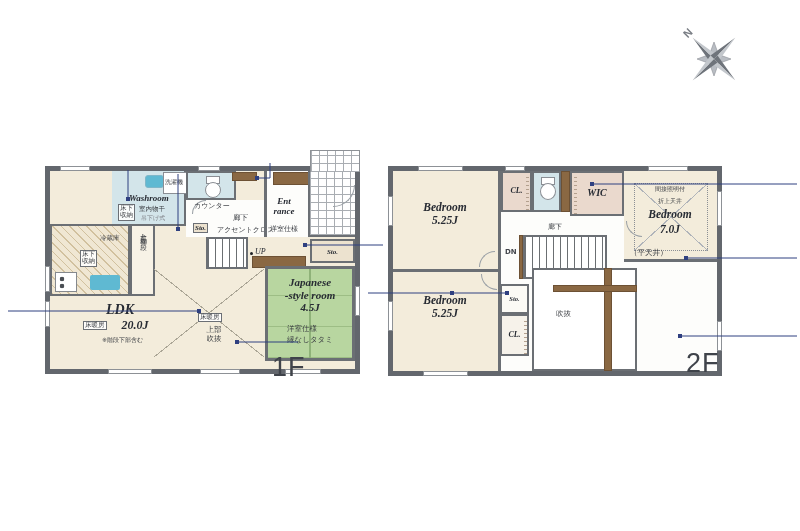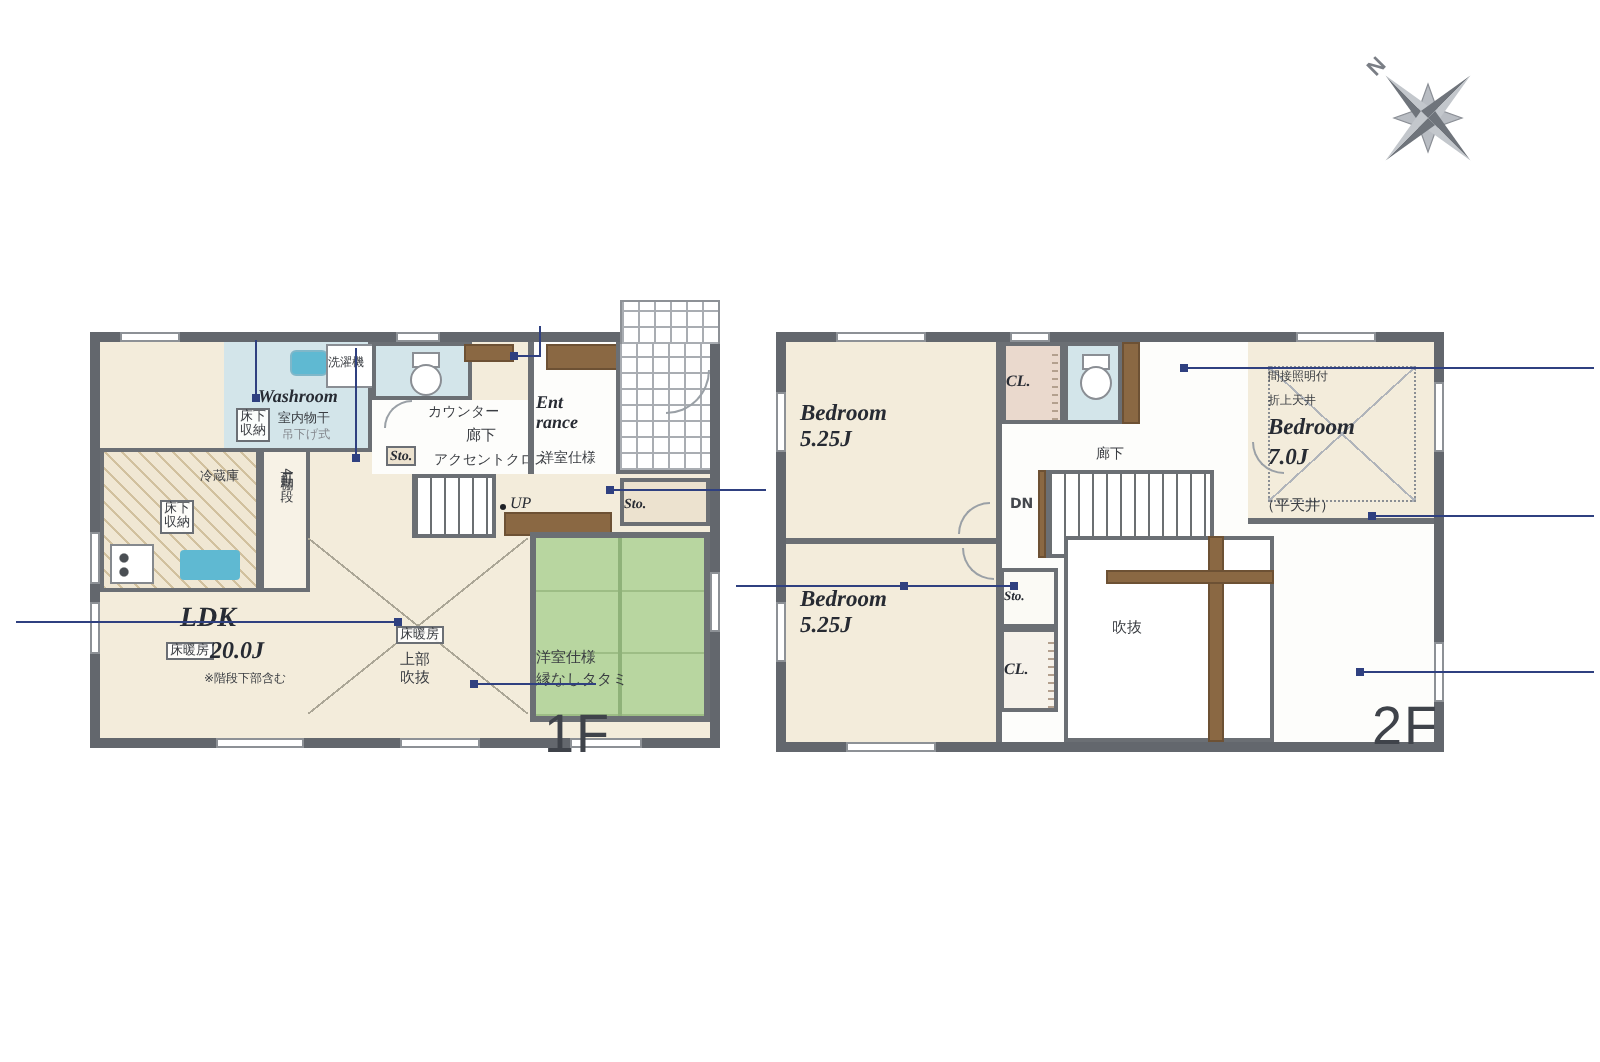--- a/index.html
+++ b/index.html
@@ -9,21 +9,21 @@
   .plan{position:absolute;box-sizing:border-box;border:5px solid #63676d;background:#fbfaf5;}
   .room{position:absolute;box-sizing:border-box;}
   .wall2{border:2px solid #6b6f74;}
   .wall3{border:3px solid #6b6f74;}
   .wet{background:#d3e5ea;}
   .beige{background:#f3ecdb;}
   .pink{background:#ead9cd;}
   .white{background:#fdfdfb;}
   .wood{background:#8a6843;border:1px solid #6d5134;box-sizing:border-box;}
   .t{position:absolute;white-space:nowrap;line-height:1.15;}
-  .ctr{text-align:left;}
+  .ctr{text-align:center;}
   .rname{font-family:"Liberation Serif","DejaVu Serif",serif;font-style:italic;font-weight:700;color:#272b33;}
   .jp{font-family:"DejaVu Sans",sans-serif;color:#3a3d42;}
   .boxed{border:1px solid #6b6f75;background:rgba(255,255,254,.9);padding:0 1px;}
   .tile{background-color:#fff;background-image:
      repeating-linear-gradient(0deg,#a9adb2 0 1px,transparent 1px 8px),
      repeating-linear-gradient(90deg,#a9adb2 0 1px,transparent 1px 8px);}
   .stairs{background-color:#fff;background-image:repeating-linear-gradient(90deg,#6b6f72 0 1px,transparent 1px 7px);}
   .hatchK{background-color:#f0e7d3;background-image:repeating-linear-gradient(45deg,rgba(172,146,94,.45) 0 1px,transparent 1px 6px);}
   .hatchB{background-color:#fdfdfd;background-image:repeating-linear-gradient(45deg,#b4b9bf 0 1px,transparent 1px 9px);}
   .tatami{background-color:#b8d6a0;background-image:
@@ -67,21 +67,21 @@
     </div>
     <div class="t jp" style="left:89px;top:35px;font-size:6.5px;">室内物干</div>
     <div class="t jp" style="left:91px;top:44px;font-size:6px;color:#83868c;">吊下げ式</div>
 
     <div class="room wet wall2" style="left:136px;top:0;width:50px;height:29px;">
       <div class="abs" style="left:18px;top:3px;width:12px;height:6px;background:#fff;border:1px solid #8a8e94;"></div>
       <div class="abs" style="left:17px;top:9px;width:14px;height:14px;background:#fff;border:1px solid #8a8e94;border-radius:50%;"></div>
       <div class="arc" style="left:4px;top:27px;width:14px;height:14px;transform:scaleY(-1);"></div>
     </div>
 
-    <div class="t jp" style="left:164px;top:31px;font-size:7px;">カウンター</div>
+    <div class="t jp" style="left:144px;top:31px;font-size:7px;">カウンター</div>
     <div class="t jp" style="left:183px;top:43px;font-size:7.5px;">廊下</div>
     <div class="t rname boxed" style="left:143px;top:52px;font-size:7px;background:#ece2cf;">Sto.</div>
     <div class="t jp" style="left:167px;top:55px;font-size:7px;">アクセントクロス</div>
 
     <div class="room wall2" style="left:80px;top:53px;width:25px;height:72px;background:#f7f2e6;">
       <div class="t jp" style="left:7px;top:5px;font-size:6.5px;writing-mode:vertical-rl;letter-spacing:1px;">可動棚4段</div>
     </div>
 
     <div class="room hatchK wall2" style="left:0;top:53px;width:80px;height:72px;">
       <div class="t jp" style="left:48px;top:9px;font-size:6.5px;">冷蔵庫</div>
@@ -122,20 +122,25 @@
 
     <div class="room tile" style="left:258px;top:0;width:47px;height:66px;border-left:2px solid #6b6f74;border-bottom:2px solid #6b6f74;">
       <div class="arc" style="left:23px;top:14px;width:22px;height:22px;transform:scaleX(-1);"></div>
     </div>
 
     <div class="room wall2" style="left:260px;top:68px;width:45px;height:24px;background:#ece2cf;">
       <div class="t rname ctr" style="left:0;top:7px;width:41px;font-size:7px;">Sto.</div>
     </div>
 
     <div class="room tatami wall3" style="left:215px;top:95px;width:90px;height:95px;">
+      <div class="t rname ctr" style="left:0;top:7px;width:84px;font-size:11px;">
+        <div>Japanese</div>
+        <div>-style room</div>
+        <div>4.5J</div>
+      </div>
       <div class="t jp ctr" style="left:0;top:56px;width:68px;font-size:7.5px;">洋室仕様</div>
       <div class="t jp ctr" style="left:0;top:67px;width:84px;font-size:7.5px;">縁なしタタミ</div>
     </div>
 
     <div class="win" style="left:10px;top:-5px;width:30px;height:5px;"></div>
     <div class="win" style="left:148px;top:-5px;width:22px;height:5px;"></div>
     <div class="win" style="left:-5px;top:95px;width:5px;height:26px;"></div>
     <div class="win" style="left:-5px;top:130px;width:5px;height:26px;"></div>
     <div class="win" style="left:58px;top:198px;width:44px;height:5px;"></div>
     <div class="win" style="left:150px;top:198px;width:40px;height:5px;"></div>
@@ -160,20 +165,24 @@
       <div class="ticks" style="left:23px;top:2px;width:3px;height:35px;"></div>
     </div>
 
     <div class="room wet wall2" style="left:139px;top:0;width:29px;height:41px;">
       <div class="abs" style="left:7px;top:4px;width:12px;height:6px;background:#fff;border:1px solid #8a8e94;"></div>
       <div class="abs" style="left:6px;top:10px;width:14px;height:15px;background:#fff;border:1px solid #8a8e94;border-radius:50%;"></div>
     </div>
 
     <div class="wood abs" style="left:168px;top:0;width:9px;height:41px;"></div>
 
+    <div class="room pink wall2" style="left:177px;top:0;width:54px;height:45px;">
+      <div class="t rname ctr" style="left:0;top:14px;width:50px;font-size:10px;">WIC</div>
+      <div class="ticks" style="left:2px;top:2px;width:3px;height:39px;"></div>
+    </div>
 
     <div class="room beige" style="left:231px;top:0;width:93px;height:91px;border-bottom:3px solid #6b6f74;">
       <div class="abs xdiag2" style="left:10px;top:12px;width:72px;height:66px;border:1px dotted #8a8e94;"></div>
       <div class="t jp ctr" style="left:10px;top:15px;width:72px;font-size:6px;">間接照明付</div>
       <div class="t jp ctr" style="left:10px;top:27px;width:72px;font-size:6px;">折上天井</div>
       <div class="t rname ctr" style="left:10px;top:37px;width:72px;font-size:11.5px;">Bedroom</div>
       <div class="t rname ctr" style="left:10px;top:52px;width:72px;font-size:11.5px;">7.0J</div>
       <div class="t jp" style="left:6px;top:78px;font-size:7.5px;">（平天井）</div>
       <div class="arc" style="left:2px;top:50px;width:16px;height:16px;"></div>
     </div>

